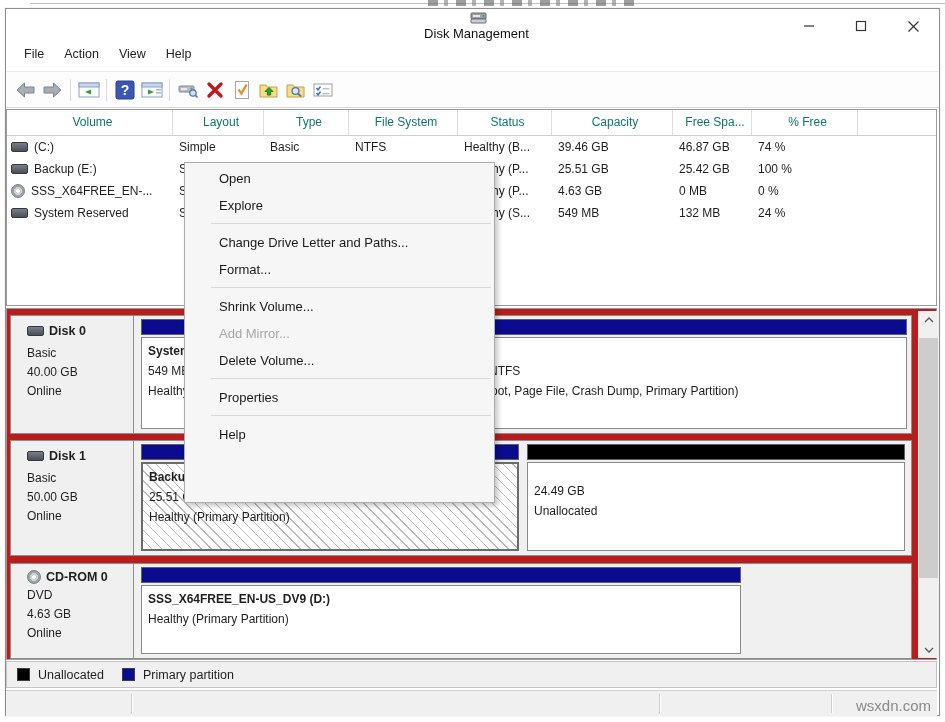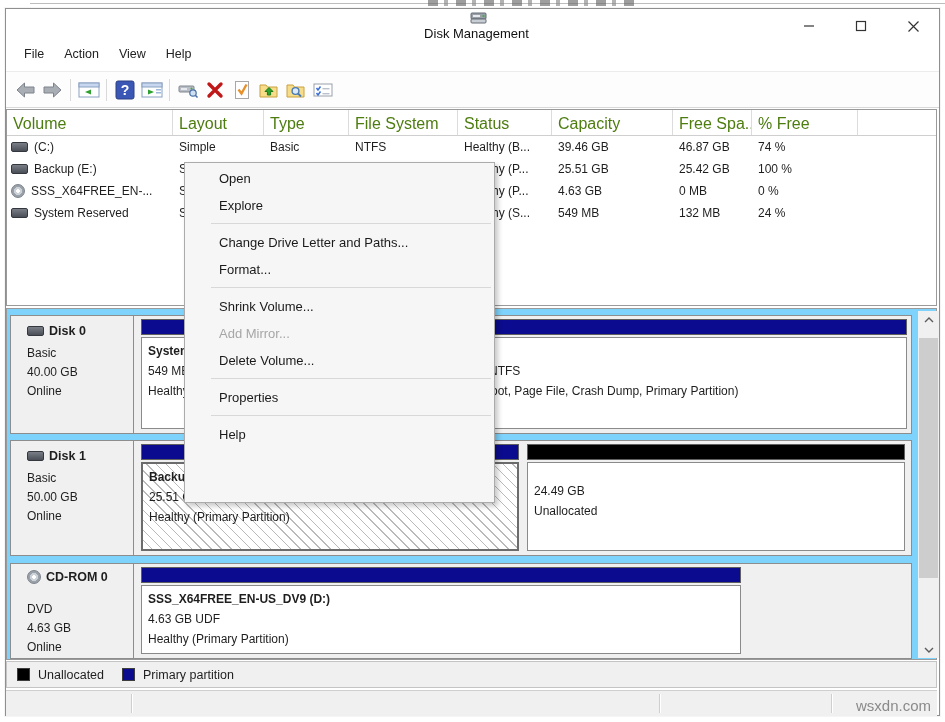--- a/index.html
+++ b/index.html
@@ -21,31 +21,31 @@
   
   .menubar{position:absolute;left:0;top:34px;right:0;height:28px;background:#fff;display:flex;align-items:flex-start;padding-left:8px;box-sizing:border-box;}
   .mitem{padding:4px 10px;font-size:12.5px;color:#222;}
   
   .toolbar{position:absolute;left:0;top:62px;right:0;height:37px;background:#fdfdfd;border-top:1px solid #ececec;border-bottom:1px solid #d9d9d9;display:flex;align-items:center;padding-left:6px;box-sizing:border-box;}
   .tbtn{width:27px;height:27px;display:flex;align-items:center;justify-content:center;}
   .tsep{width:1px;height:22px;background:#d9d9d9;margin:0 4px;}
   
   .volume-panel{position:absolute;left:0;top:100px;width:931px;height:197px;background:#fff;border:1px solid #9a9a9a;box-sizing:border-box;overflow:hidden;}
   .vheader{display:flex;height:25px;border-bottom:1px solid #cfcfcf;background:#fff;}
-  .hcell{box-sizing:border-box;border-right:1px solid #dcdcdc;padding:5px 0 0 6px;font-size:16px;color:#4d7c0f;overflow:hidden;white-space:nowrap;}
+  .hcell{box-sizing:border-box;border-right:1px solid #dcdcdc;padding:5px 0 0 6px;font-size:12px;color:#0f766e;overflow:hidden;white-space:nowrap;text-align:center;}
   .c0{width:166px}.c1{width:91px}.c2{width:85px}.c3{width:109px}.c4{width:94px}.c5{width:121px}.c6{width:79px}.c7{width:106px}
   .cfill{flex:1;border-right:none;}
   .vrow{display:flex;height:22px;align-items:center;}
   .vcell{box-sizing:border-box;padding-left:6px;overflow:hidden;white-space:nowrap;display:flex;align-items:center;}
   .vcell.c0{padding-left:4px;gap:6px;}
   .ico-drive{width:15px;height:8px;background:linear-gradient(#7a7f87,#4a4f57);border:1px solid #34383e;border-radius:2px;display:inline-block;flex:0 0 auto;}
   .ico-cd{width:12px;height:12px;border-radius:50%;border:1px solid #7c838b;display:inline-block;flex:0 0 auto;
           background:radial-gradient(circle at 50% 50%,#fff 0 2px,#cdd2d8 2px 4px,#9aa1a9 4px 6px);}
   
-  .disk-panel{position:absolute;left:0;top:299px;width:931px;height:352px;background:#7dd3fc;border:1px solid #9a9a9a;box-sizing:border-box;}
+  .disk-panel{position:absolute;left:0;top:299px;width:931px;height:352px;background:#b91c1c;border:1px solid #9a9a9a;box-sizing:border-box;}
   .disk-row{position:absolute;left:3px;width:902px;background:#f0f0f0;border:1px solid #8d8d8d;box-sizing:border-box;}
   .disk-info{position:absolute;left:0;top:0;bottom:0;width:123px;border-right:1px solid #8d8d8d;padding:8px 0 0 16px;box-sizing:border-box;background:#f0f0f0;}
   .dtitle{display:flex;align-items:center;gap:5px;font-weight:bold;font-size:12.5px;margin-bottom:6px;}
   .dline{font-size:12px;line-height:19px;color:#1e1e1e;}
   .part{position:absolute;top:0;bottom:0;display:flex;flex-direction:column;}
   .strip{height:14px;border:1px solid #5f5f5f;margin:3px 2px 2px 2px;}
   .strip-primary{background:#0b0b8f;}
   .strip-unalloc{background:#000;}
   .pbody{flex:1;border:1px solid #8a8a8a;background:#fff;margin:0 2px 4px 2px;padding:3px 0 0 6px;overflow:hidden;white-space:nowrap;}
   .pbody.selected{border:2px solid #6b6b6b;
@@ -321,33 +321,32 @@
           <div class="strip strip-unalloc"></div>
           <div class="pbody pad-top">
             <div class="pt-line">24.49 GB</div>
             <div class="pt-line">Unallocated</div>
           </div>
         </div>
       </div>
 
       <div class="disk-row" style="top:254px;height:96px;">
         <div class="disk-info" style="padding-top:6px;">
-          <div class="dtitle" style="margin-bottom:16px;">
+          <div class="dtitle" style="margin-bottom:2px;">
               <span class="ico-cd"></span>
               <span>CD-ROM 0</span>
             </div>
           <div class="dline">DVD</div>
           <div class="dline">4.63 GB</div>
           <div class="dline">Online</div>
         </div>
         <div class="part" style="left:128px;width:604px;">
           <div class="strip strip-primary"></div>
           <div class="pbody">
             <div class="pt-title">SSS_X64FREE_EN-US_DV9  (D:)</div>
-            <div class="pt-line">4.63 GB UDF</div>
             <div class="pt-line">Healthy (Primary Partition)</div>
           </div>
         </div>
       </div>
 
       <div class="vscroll">
         <div class="sbtn up">
           <svg width="10" height="6" viewBox="0 0 10 6">
               <polyline points="1,5 5,1 9,5" fill="none" stroke="#5c5c5c" stroke-width="1.4"></polyline>
             </svg>

